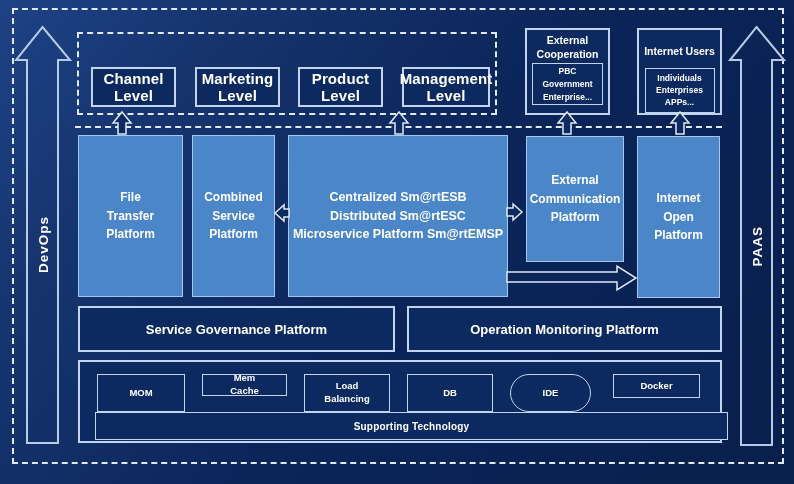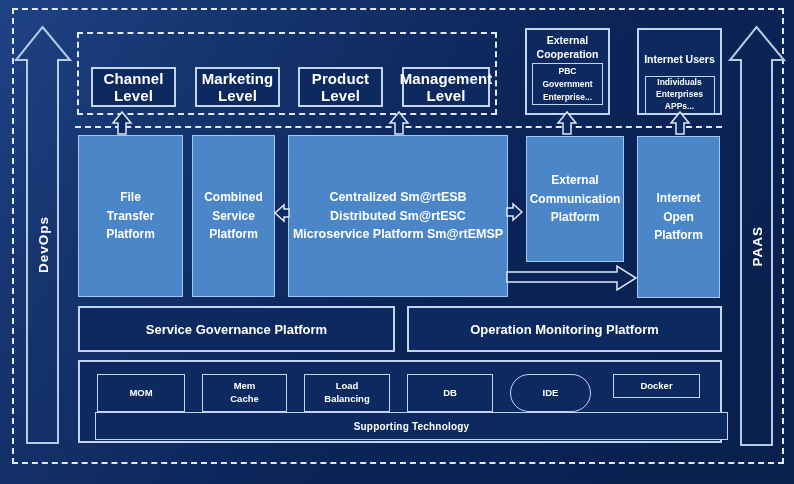--- a/index.html
+++ b/index.html
@@ -76,21 +76,21 @@
     <span class="lvl-label">Management Level</span>
   </div>
 
   <div class="abs box-dark" style="left:525px; top:28px; width:85px; height:87px; flex-direction:column; justify-content:flex-start; padding-top:3px;">
     <div class="grp-title">External
 Cooperation</div>
     <div class="box-dark grp-members ml" style="width:69px; height:40px; margin-top:2px; border-width:1.5px;">PBC Government
 Enterprise...</div>
   </div>
 
-  <div class="abs box-dark" style="left:637px; top:28px; width:85px; height:87px; flex-direction:column; justify-content:flex-start; padding-top:22px;">
+  <div class="abs box-dark" style="left:637px; top:28px; width:85px; height:87px; flex-direction:column; justify-content:flex-start; padding-top:14px;">
     <div class="grp-title">Internet Users</div>
     <div class="box-dark grp-members ml" style="width:68px; height:48px; margin-top:10px; border-width:1.5px; line-height:1.4;">Individuals
 Enterprises
 APPs...</div>
   </div>
 
   <div class="abs hline-dashed" style="left:75px; top:126px; width:647px;"></div>
 
   <div class="abs" style="left:112px; top:111px;">
     <svg width="20" height="24" viewBox="0 0 20 24">
@@ -149,21 +149,21 @@
     </svg>
   </div>
 
   <div class="abs box-dark gov-label" style="left:78px; top:306px; width:317px; height:46px;">Service Governance Platform</div>
 
   <div class="abs box-dark gov-label" style="left:407px; top:306px; width:315px; height:46px;">Operation Monitoring Platform</div>
 
   <div class="abs box-dark" style="left:78px; top:360px; width:644px; height:83px;"></div>
 
   <div class="abs box-dark tech-label ml" style="left:97px; top:374px; width:88px; height:38px; border-width:1.5px;">MOM</div>
-  <div class="abs box-dark tech-label ml" style="left:202px; top:374px; width:85px; height:38px; border-width:1.5px;">Mem
+  <div class="abs box-dark tech-label ml" style="left:202px; top:374px; width:85px; height:22px; border-width:1.5px;">Mem
 Cache</div>
   <div class="abs box-dark tech-label ml" style="left:304px; top:374px; width:86px; height:38px; border-width:1.5px;">Load
 Balancing</div>
   <div class="abs box-dark tech-label ml" style="left:407px; top:374px; width:86px; height:38px; border-width:1.5px;">DB</div>
   <div class="abs box-dark tech-label ml" style="left:510px; top:374px; width:81px; height:38px; border-width:1.5px;border-radius:19px;">IDE</div>
   <div class="abs box-dark tech-label ml" style="left:613px; top:374px; width:87px; height:24px; border-width:1.5px;">Docker</div>
 
   <div class="abs box-dark bar-label" style="left:95px; top:412px; width:633px; height:28px; border-width:1.5px;">Supporting Technology</div>
 
 </div>

